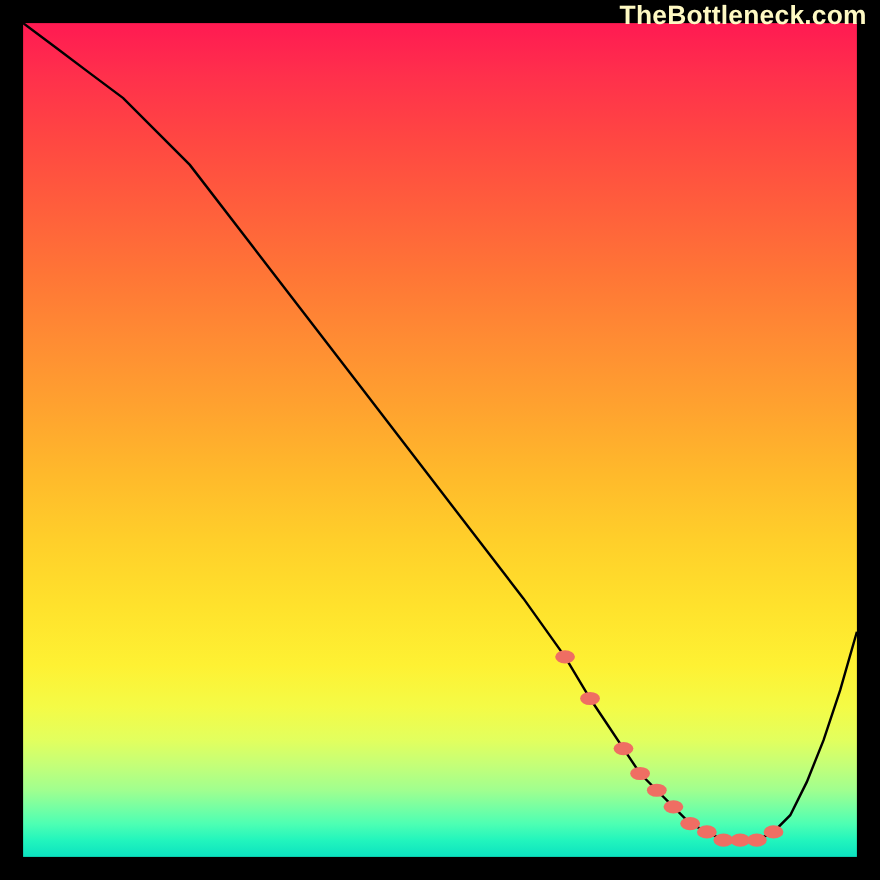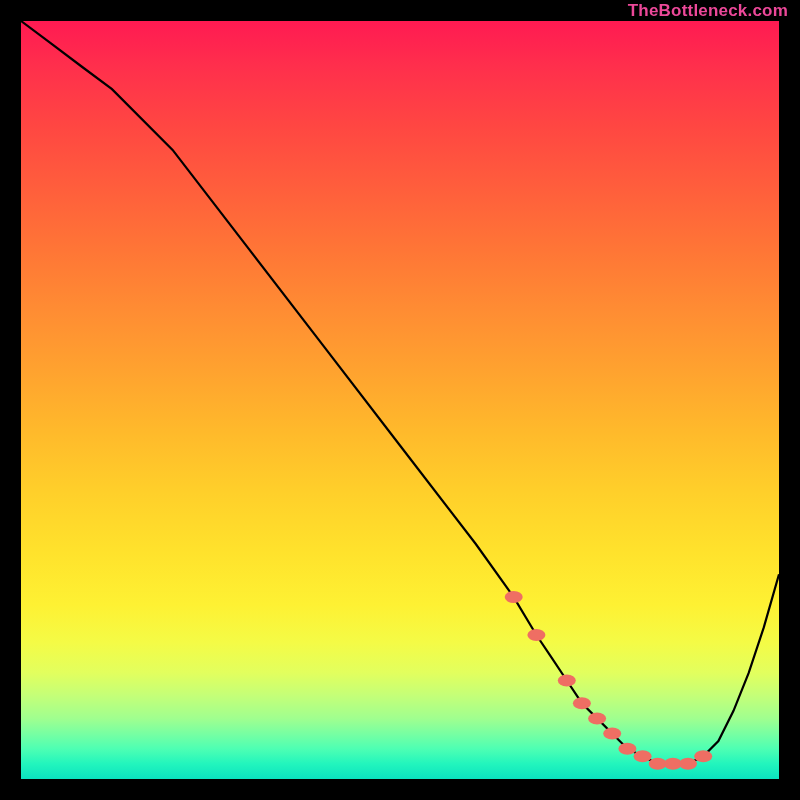--- a/index.html
+++ b/index.html
@@ -51,23 +51,23 @@
     left: 0;
     top: 0;
     width: 758px;
     height: 758px;
   }
   .watermark {
     position: absolute;
     top: 1px;
     right: 12px;
     font-family: Arial, Helvetica, sans-serif;
-    font-size: 17px;
+    font-size: 24px;
     font-weight: 600;
-    color: #ec4899;
+    color: #fef9c3;
     letter-spacing: 0.2px;
   }
 </style>
 </head>
 <body>
 
 <div class="frame">
   <div class="gradient"></div>
   <svg class="curve" viewBox="0 0 758 758" preserveAspectRatio="none">
     <path fill="none" stroke="#000000" stroke-width="2.2" d="M0.0 0.0 L30.3 22.7 L60.6 45.5 L91.0 68.2 L151.6 128.9 L227.4 227.4 L303.2 325.9 L379.0 424.5 L454.8 523.0 L492.7 576.1 L515.4 614.0 L530.6 636.7 L545.8 659.5 L560.9 682.2 L576.1 697.4 L591.2 712.5 L606.4 727.7 L621.6 735.3 L636.7 742.8 L651.9 742.8 L667.0 742.8 L682.2 735.3 L697.4 720.1 L712.5 689.8 L727.7 651.9 L742.8 606.4 L758.0 553.3" id="curve-path"></path>

